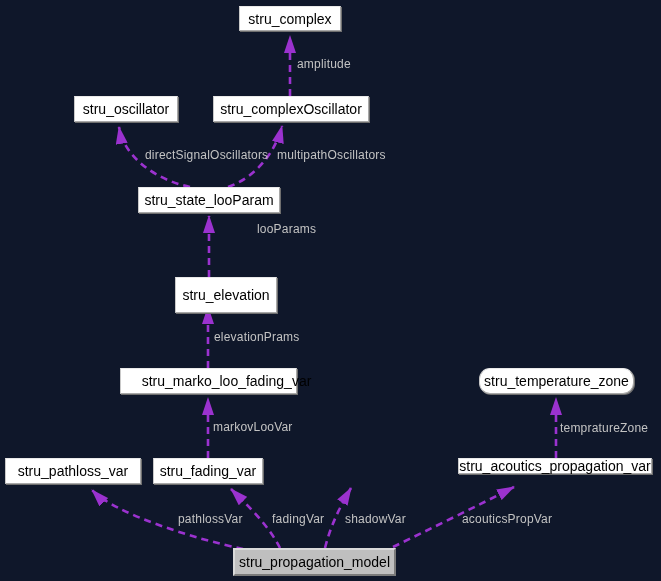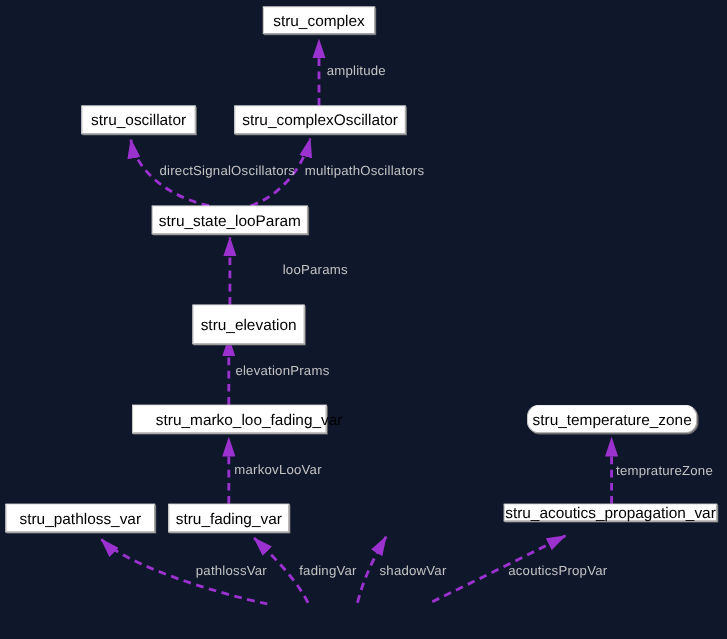--- a/index.html
+++ b/index.html
@@ -95,28 +95,29 @@
 
   <div class="node" style="left:479px; top:368px; width:155px; height:26px;border-radius:11px;">stru_temperature_zone</div>
 
   <div class="node" style="left:5px; top:458px; width:136px; height:26px;">stru_pathloss_var</div>
 
   <div class="node" style="left:153px; top:458px; width:110px; height:26px;">stru_fading_var</div>
 
 
   <div class="node" style="left:458px; top:458px; width:194px; height:16px;">stru_acoutics_propagation_var</div>
 
+  <div class="node highlight" style="left:233px; top:548px; width:163px; height:28px;">stru_propagation_model</div>
 
   <div class="edge-label" style="left: 297px; top: 57px; color: rgb(195, 195, 195);">amplitude</div>
 
   <div class="edge-label" style="left: 133px; top: 148px; color: rgb(195, 195, 195); margin-left: 12px;">directSignalOscillators</div>
 
   <div class="edge-label" style="left: 277px; top: 148px; color: rgb(195, 195, 195);">multipathOscillators</div>
 
-  <div class="edge-label" style="left: 213px; top: 238px; color: rgb(195, 195, 195); padding-left: 44px;">looParams</div>
+  <div class="edge-label" style="left: 213px; top: 222px; color: rgb(195, 195, 195); padding-left: 44px;">looParams</div>
 
   <div class="edge-label" style="left: 214px; top: 330px; color: rgb(195, 195, 195);">elevationPrams</div>
 
   <div class="edge-label" style="left: 213px; top: 420px; color: rgb(195, 195, 195);">markovLooVar</div>
 
   <div class="edge-label" style="left: 560px; top: 421px; color: rgb(195, 195, 195);">tempratureZone</div>
 
   <div class="edge-label" style="left: 178px; top: 512px; color: rgb(195, 195, 195);">pathlossVar</div>
 
   <div class="edge-label" style="left: 272px; top: 512px; color: rgb(195, 195, 195);">fadingVar</div>

